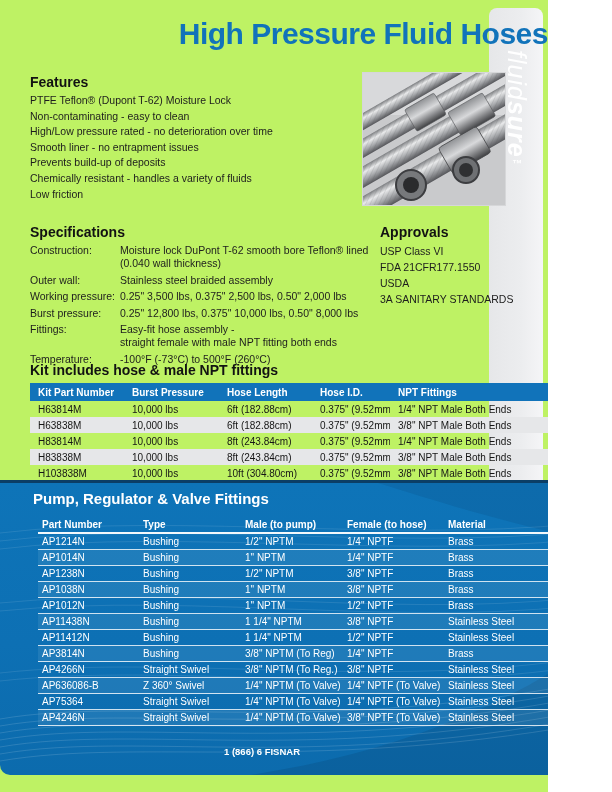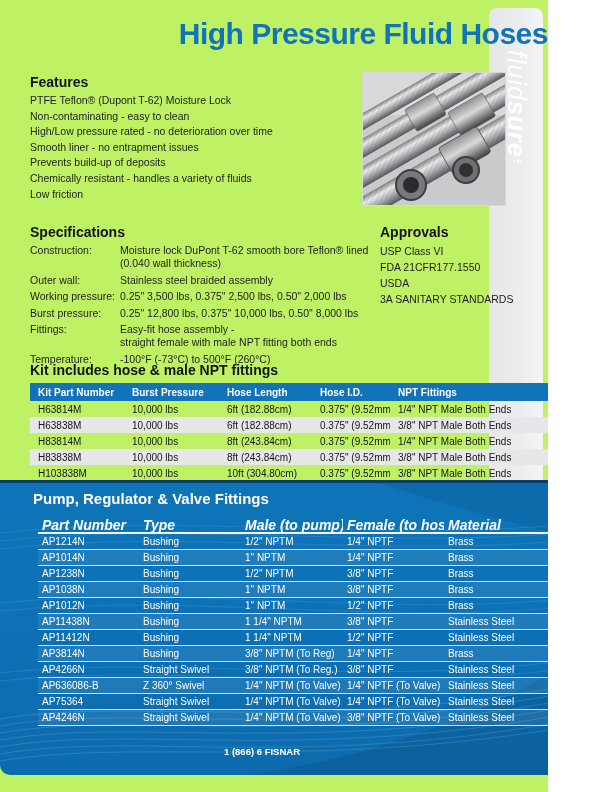--- a/index.html
+++ b/index.html
@@ -54,22 +54,22 @@
   .kit-body .kit-row.alt{background:#E6E7E9;}
 
   
   .blue-band{position:absolute;left:0;top:480px;width:612px;height:295px;box-sizing:border-box;
              background:linear-gradient(180deg,#0E74B8 0%,#0D70B4 55%,#0C6BAD 100%);
              border-top:3px solid #0B3E66;border-radius:0 0 10px 10px;overflow:hidden;}
   .waves{position:absolute;left:0;top:0;width:612px;height:292px;}
   .band-title{position:absolute;left:33px;top:7px;margin:0;color:#fff;font-size:15px;font-weight:bold;}
   .fit-table{position:absolute;left:38px;top:34px;width:510px;}
   .fit-head{display:grid;grid-template-columns:101px 102px 102px 101px 1fr;height:15px;
-            align-items:center;color:#fff;font-weight:bold;font-size:14px;
-            border-bottom:2px solid rgba(255,255,255,0.95);font-style:italic;}
+            align-items:center;color:#fff;font-weight:bold;font-size:10px;
+            border-bottom:2px solid rgba(255,255,255,0.95);}
   .fit-head .cell,.fit-row .cell{padding-left:4px;overflow:hidden;white-space:nowrap;}
   .fit-row{display:grid;grid-template-columns:101px 102px 102px 101px 1fr;height:15px;
            align-items:center;color:#fff;font-size:10px;
            border-bottom:1px solid rgba(255,255,255,0.8);}
   .fit-body .fit-row.alt{background:rgba(255,255,255,0.08);}
 
   
   .footer-phone{position:absolute;left:0;top:263px;width:524px;text-align:center;
                 color:#fff;font-size:9.5px;font-weight:bold;}
   .page-num{position:absolute;right:21px;top:257px;color:#fff;font-size:14px;font-weight:bold;}

